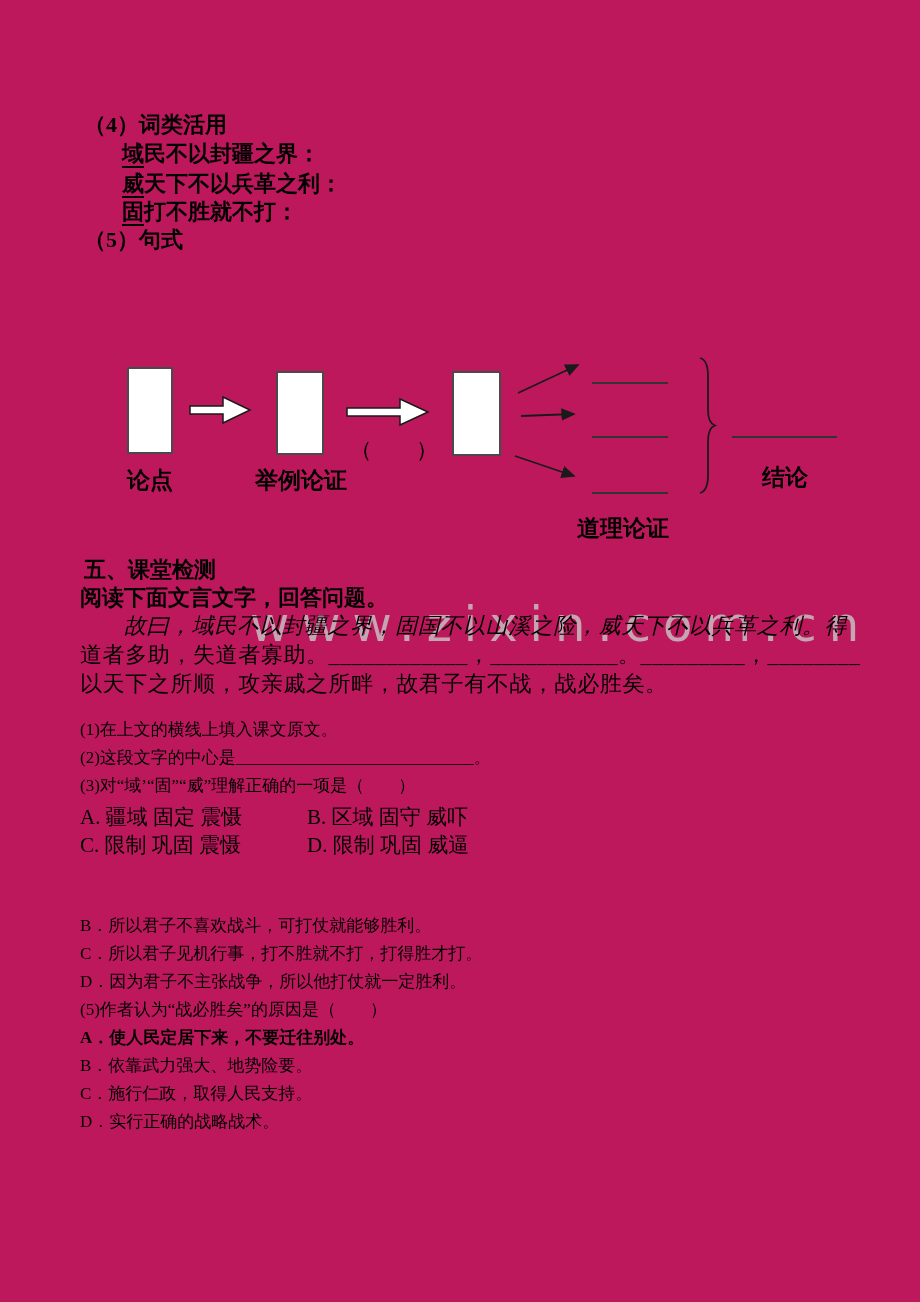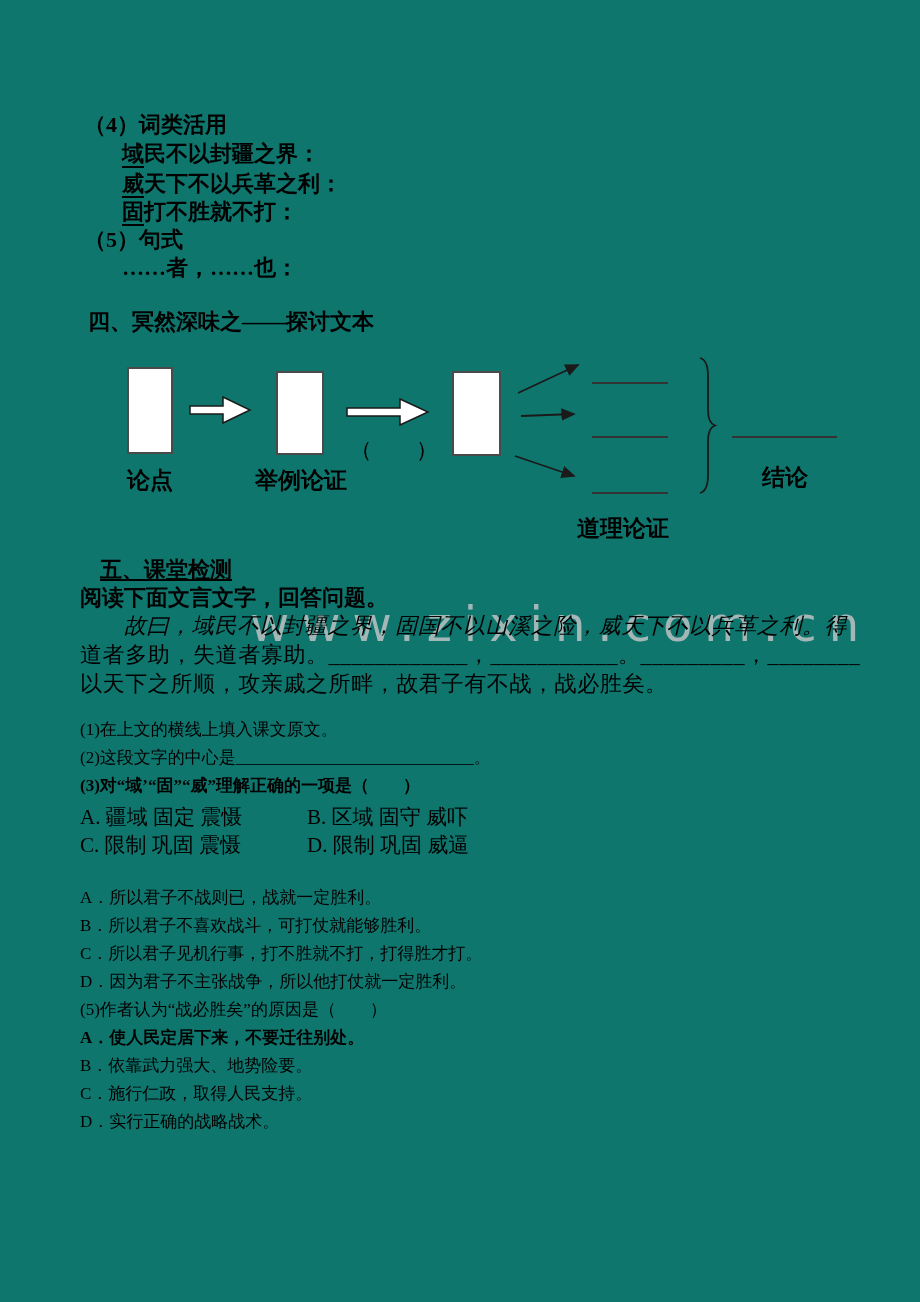--- a/index.html
+++ b/index.html
@@ -1,16 +1,16 @@
 <!DOCTYPE html>
 <html><head>
 <meta charset="utf-8">
 <style>
   html,body{margin:0;padding:0;background:#fff;}
-  .page{position:relative;width:920px;height:1302px;background:#0f766e;overflow:hidden;
+  .page{position:relative;width:920px;height:1302px;background:#be185d;overflow:hidden;
         font-family:"Liberation Serif","DejaVu Serif",serif;color:#000;}
   .ln{position:absolute;white-space:nowrap;font-size:17px;line-height:1.25;color:#000;}
   .b{font-weight:700;}
   .f22{font-size:22px;}
   .f23{font-size:23px;}
   .ls{letter-spacing:0.6px;}
   .uhead{border-bottom:2px solid #000;padding-bottom:0px;}
   .watermark{position:absolute;left:250px;top:596px;font-size:48px;letter-spacing:12px;
              color:#c9c9c9;opacity:0.8;font-family:"DejaVu Sans","Liberation Sans",sans-serif;
              z-index:0;white-space:nowrap;}
@@ -23,23 +23,21 @@
 <body>
 
 <div class="page">
 
   <div class="ln b f22" style="left:84px;top:111px;">（4）词类活用</div>
   <div class="ln b f22" style="left:122px;top:140px;"><span class="uhead">域</span><span>民不以封疆之界：</span></div>
   <div class="ln b f22" style="left:122px;top:170px;"><span class="uhead">威</span><span>天下不以兵革之利：</span></div>
   <div class="ln b f22" style="left:122px;top:198px;"><span class="uhead">固</span><span>打不胜就不打：</span></div>
 
   <div class="ln b f22" style="left:84px;top:226px;">（5）句式</div>
-  <div class="ln b f22" style="left:122px;top:254px;">……者，……也：</div>
 
-  <div class="ln b f22" style="left:88px;top:308px;">四、冥然深味之——探讨文本</div>
 
   <svg width="780" height="210" viewBox="0 0 780 210">
     <g>
       <rect x="38" y="18" width="44" height="85" fill="#ffffff" stroke="#4a4a4a" stroke-width="2"></rect>
     </g>
     <g>
       <polygon points="100,56 133,56 133,47 160,60 133,73 133,64 100,64" fill="#ffffff" stroke="#1a1a1a" stroke-width="1.5"></polygon>
     </g>
     <g>
       <rect x="187" y="22" width="46" height="82" fill="#ffffff" stroke="#4a4a4a" stroke-width="2"></rect>
@@ -80,43 +78,42 @@
       <line x1="642" y1="87" x2="747" y2="87" stroke="#333333" stroke-width="2.2"></line>
     </g>
   </svg>
 
   <div class="ln b f23" style="left:127px;top:467px;">论点</div>
   <div class="ln b f23" style="left:255px;top:467px;">举例论证</div>
   <div class="ln f22" style="left:350px;top:436px;">（　　）</div>
   <div class="ln b f23" style="left:762px;top:464px;">结论</div>
   <div class="ln b f23" style="left:577px;top:515px;">道理论证</div>
 
-  <div class="ln b f22" style="left:100px;top:556px;text-decoration:underline;">五、课堂检测</div>
+  <div class="ln b f22" style="left:84px;top:556px;">五、课堂检测</div>
   <div class="ln b f22" style="left:80px;top:584px;">阅读下面文言文字，回答问题。</div>
 
   <div class="watermark">www.zixin.com.cn</div>
 
   <div class="ln f22 ls ztxt" style="left:124px;top:612px;font-style:italic;">故曰，域民不以封疆之界，固国不以山溪之险，威天下不以兵革之利。得</div>
   <div class="ln f22 ls ztxt" style="left:80px;top:670px;">以天下之所顺，攻亲戚之所畔，故君子有不战，战必胜矣。</div>
   <div class="ln f22 ls ztxt" style="left:80px;top:641px;">道者多助，失道者寡助。____________，___________。_________，________</div>
 
   <div class="ln" style="left:80px;top:719px;">(1)在上文的横线上填入课文原文。</div>
   <div class="ln" style="left:80px;top:747px;">(2)这段文字的中心是____________________________。</div>
-  <div class="ln" style="left:80px;top:775px;font-weight:bold;">(3)对“域’“固”“威”理解正确的一项是（　　）</div>
+  <div class="ln" style="left:80px;top:775px;">(3)对“域’“固”“威”理解正确的一项是（　　）</div>
 
   <div class="qrow" style="left:80px;top:803px;width:780px;">
     <span>A. 疆域 固定 震慑</span>
     <span class="qright">B. 区域 固守 威吓</span>
   </div>
   <div class="qrow" style="left:80px;top:831px;width:780px;">
     <span>C. 限制 巩固 震慑</span>
     <span class="qright">D. 限制 巩固 威逼</span>
   </div>
 
-  <div class="ln" style="left:80px;top:887px;">A．所以君子不战则已，战就一定胜利。</div>
   <div class="ln" style="left:80px;top:915px;">B．所以君子不喜欢战斗，可打仗就能够胜利。</div>
   <div class="ln" style="left:80px;top:943px;">C．所以君子见机行事，打不胜就不打，打得胜才打。</div>
   <div class="ln" style="left:80px;top:971px;">D．因为君子不主张战争，所以他打仗就一定胜利。</div>
   <div class="ln" style="left:80px;top:999px;">(5)作者认为“战必胜矣”的原因是（　　）</div>
   <div class="ln" style="left:80px;top:1027px;font-weight:bold;">A．使人民定居下来，不要迁往别处。</div>
   <div class="ln" style="left:80px;top:1055px;">B．依靠武力强大、地势险要。</div>
   <div class="ln" style="left:80px;top:1111px;">D．实行正确的战略战术。</div>
   <div class="ln" style="left:80px;top:1083px;">C．施行仁政，取得人民支持。</div>
 
 </div>

